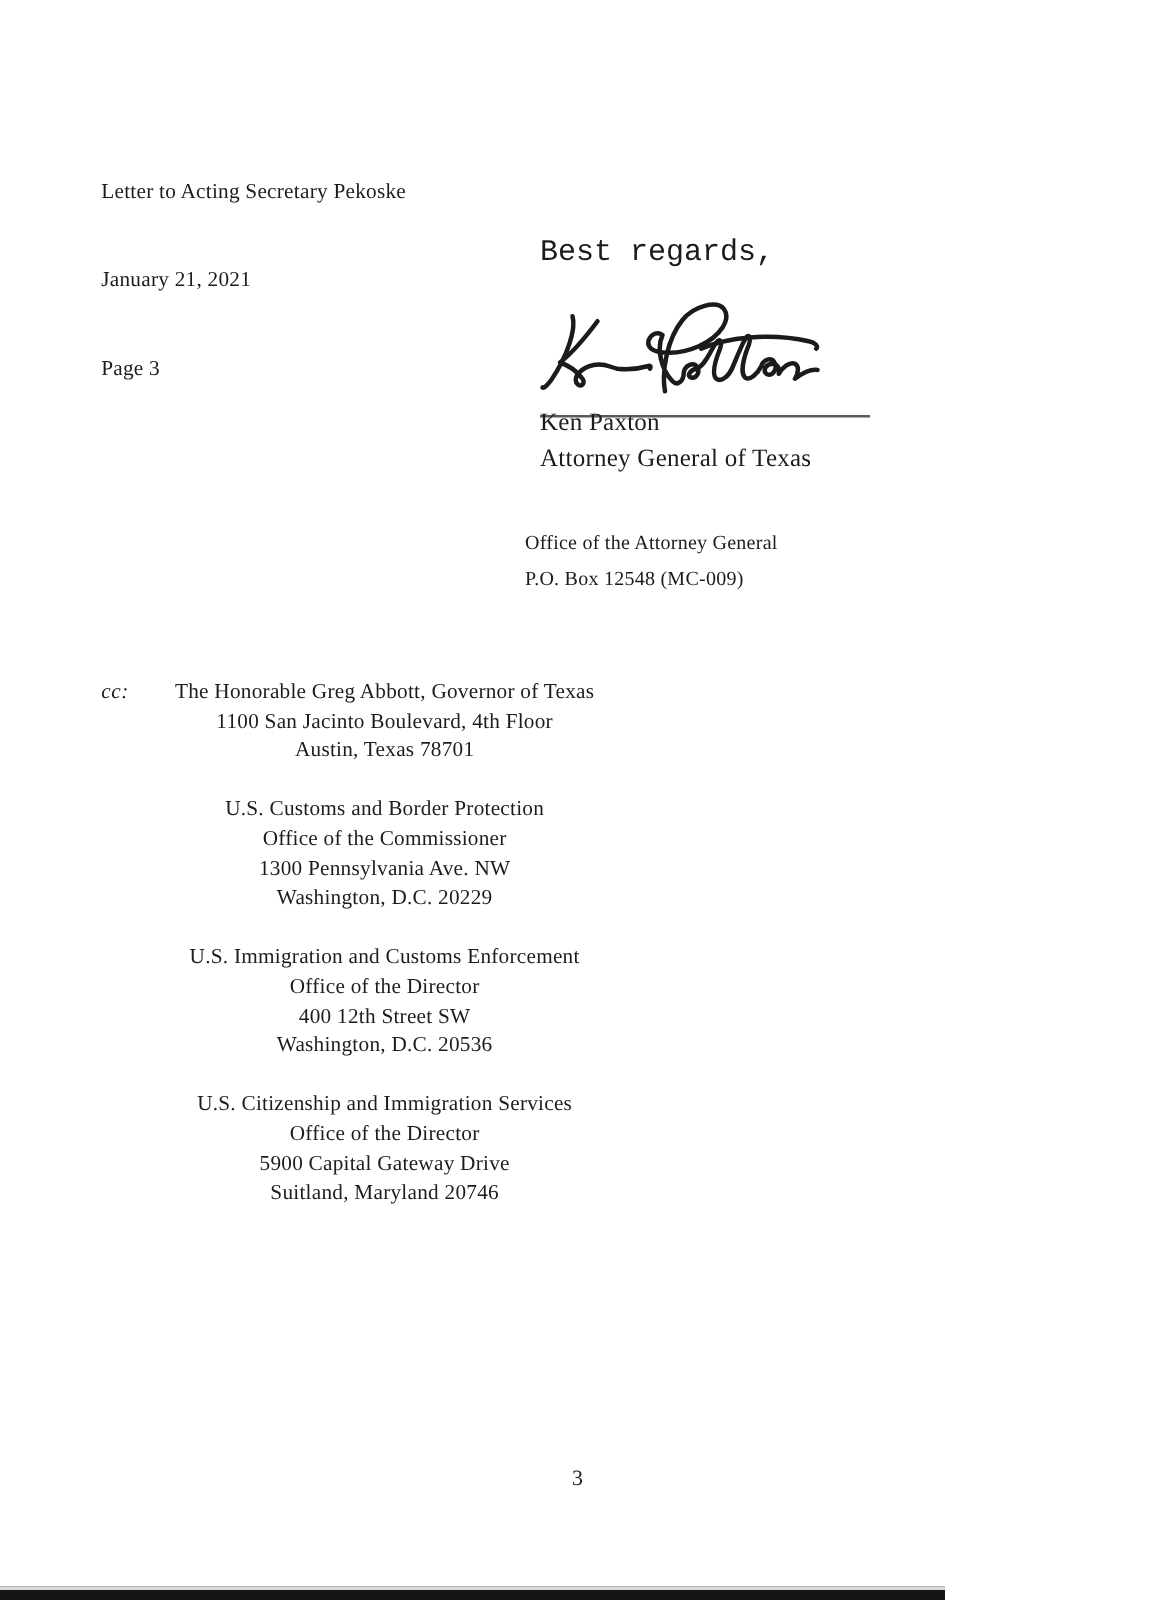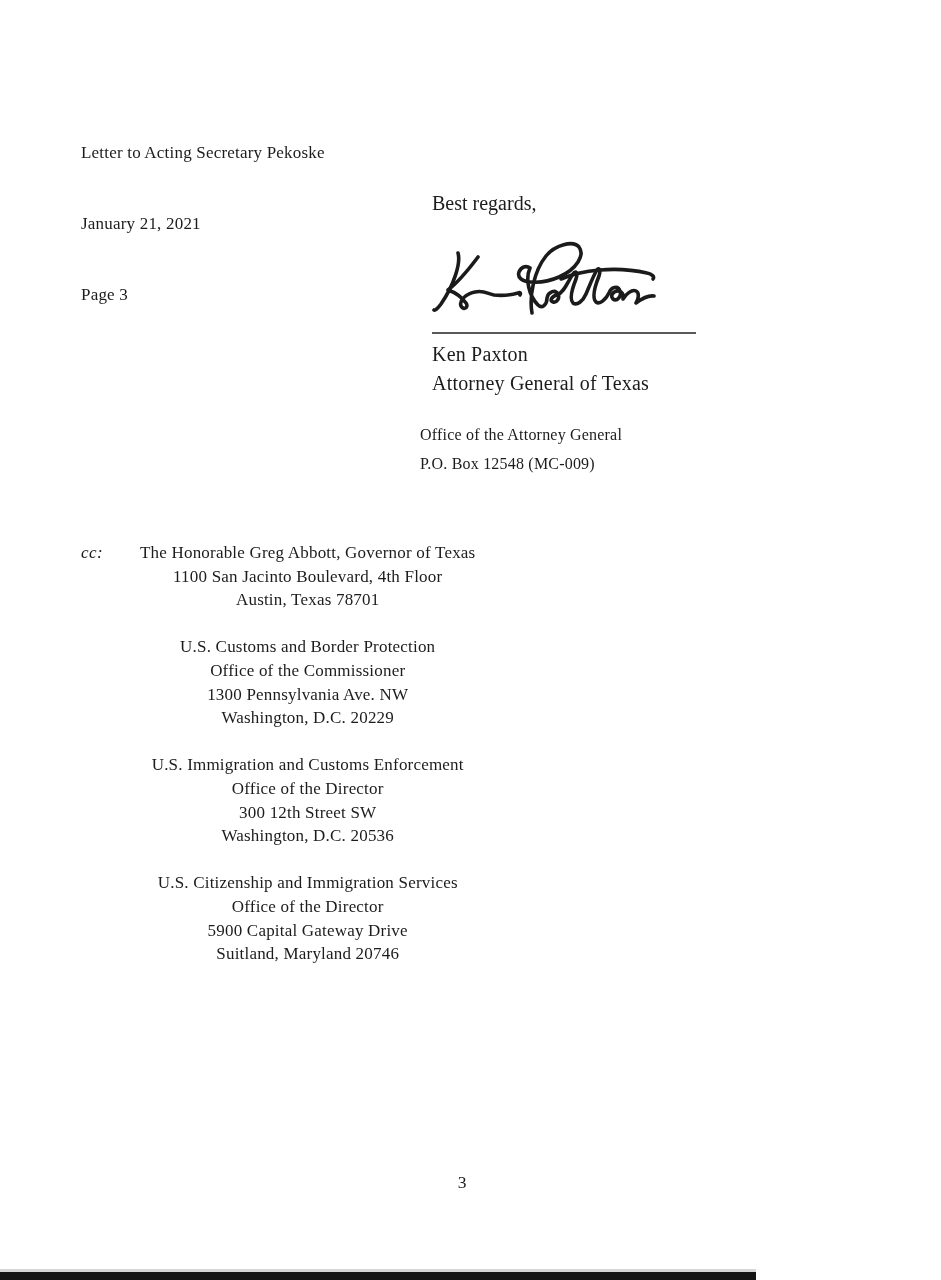--- a/index.html
+++ b/index.html
@@ -16,33 +16,33 @@
     background: #ffffff;
     overflow: hidden;
   }
   .hdr {
     position: absolute; left: 81px; top: 94px;
     font-size: 17px; line-height: 23.6px; letter-spacing: 0.2px;
     white-space: pre;
   }
   .salutation {
     position: absolute; left: 432px; top: 189px;
-    font-size: 20px; line-height: 28px;
+    font-size: 24px; line-height: 28px; font-family: Liberation Mono, monospace;
   }
   .sig-svg {
     position: absolute; left: 428px; top: 241px;
     width: 250px; height: 84px;
   }
   .sig-line {
     position: absolute; left: 432px; top: 332px;
     width: 264px; height: 0;
     border-top: 2px solid #5a5a5a;
   }
   .signer {
-    position: absolute; left: 432px; top: 340px;
+    position: absolute; left: 432px; top: 324px;
     font-size: 20px; line-height: 28.5px; letter-spacing: 0.2px;
   }
   .office {
     position: absolute; left: 420px; top: 421px;
     font-size: 16px; line-height: 28.5px; letter-spacing: 0.2px;
   }
   .cc-label {
     position: absolute; left: 81px; top: 541px;
     font-size: 17px; line-height: 23.6px; letter-spacing: 0.5px; font-style: italic;
   }
@@ -104,21 +104,21 @@
     </div>
     <div class="cc-block">
       <div>U.S. Customs and Border Protection</div>
       <div>Office of the Commissioner</div>
       <div>1300 Pennsylvania Ave. NW</div>
       <div>Washington, D.C. 20229</div>
     </div>
     <div class="cc-block">
       <div>U.S. Immigration and Customs Enforcement</div>
       <div>Office of the Director</div>
-      <div>300 12th Street SW</div>
+      <div>400 12th Street SW</div>
       <div>Washington, D.C. 20536</div>
     </div>
     <div class="cc-block">
       <div>U.S. Citizenship and Immigration Services</div>
       <div>Office of the Director</div>
       <div>5900 Capital Gateway Drive</div>
       <div>Suitland, Maryland 20746</div>
     </div>
   </div>
 

